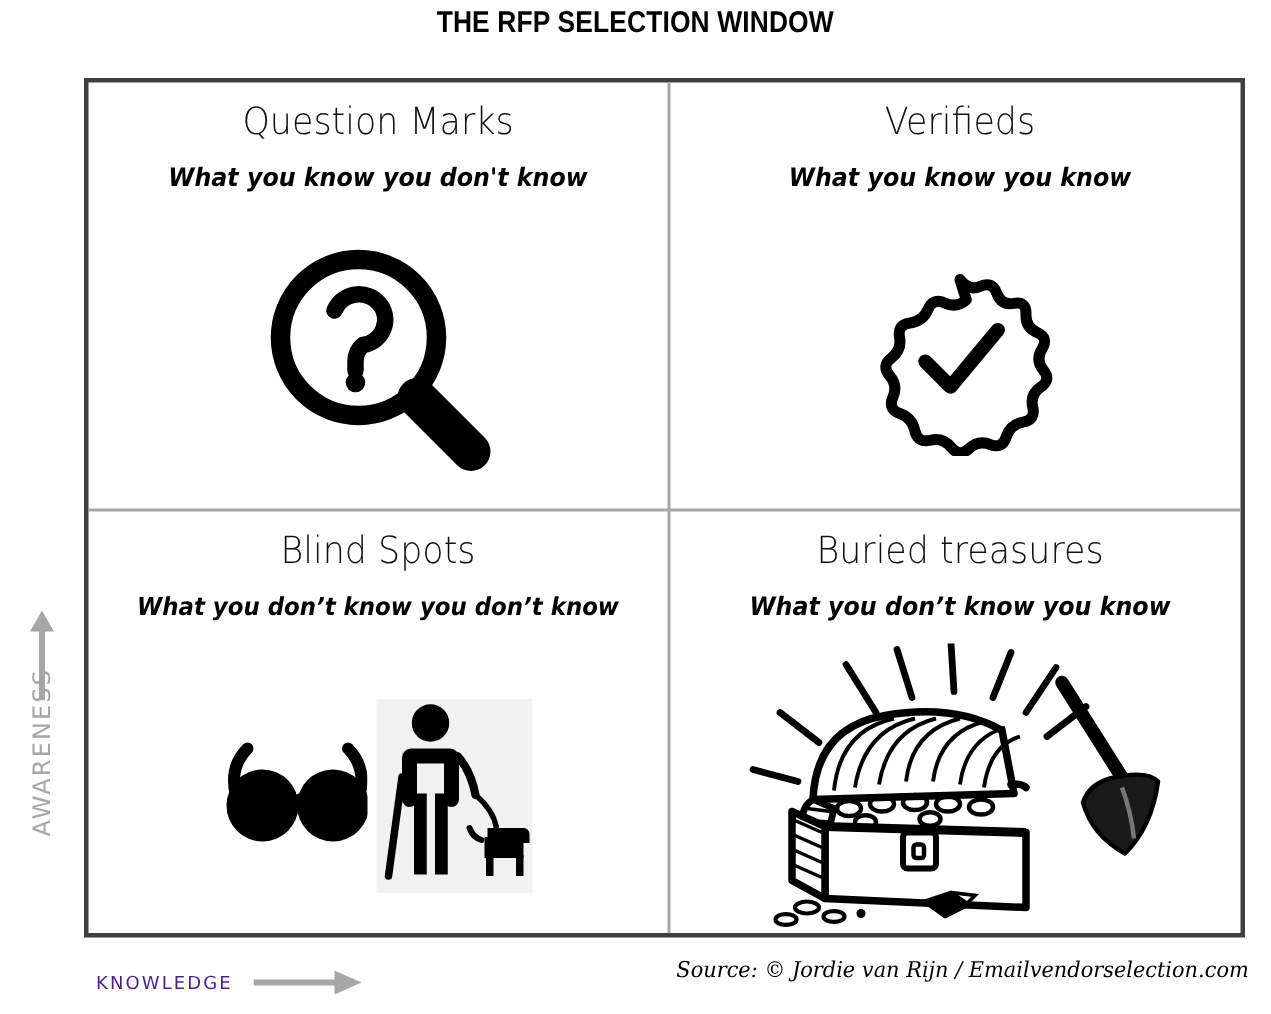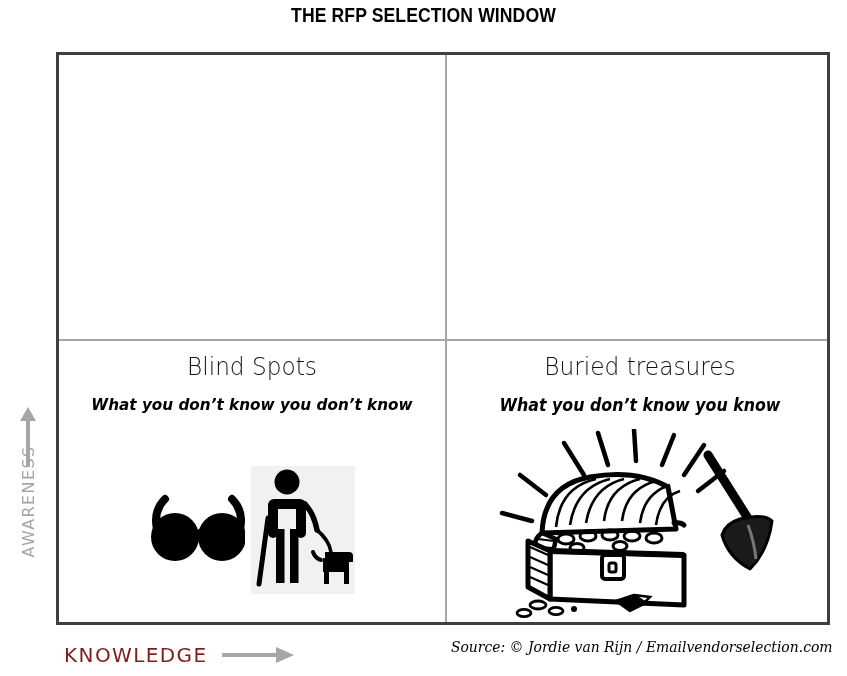--- a/index.html
+++ b/index.html
@@ -143,23 +143,23 @@
     position: absolute;
     left: 64px;
     top: 640px;
     height: 30px;
     display: flex;
     align-items: center;
     gap: 14px;
   }
   #knowledge-label {
     font-family: "DejaVu Sans", sans-serif;
-    font-size: 20px;
+    font-size: 12px;
     letter-spacing: 1.4px;
-    color: #7f1d1d;
+    color: #4c1d95;
     white-space: nowrap;
   }
 
   
   #source-note {
     position: absolute;
     right: 14px;
     top: 639px;
     font-family: "DejaVu Serif", serif;
     font-style: italic;
@@ -173,21 +173,50 @@
 </head>
 <body>
 
 <div id="chart-title">THE RFP SELECTION WINDOW</div>
 
 <div id="matrix">
 
   <div class="v-divider"></div>
   <div class="h-divider"></div>
 
-
+  <div class="quad" id="quad-tl">
+    <p class="q-heading">Question Marks</p>
+    <p class="q-sub">What you know you don't know</p>
+    <div class="icon-area">
+      <svg width="168" height="168" viewBox="0 0 168 168">
+        <circle cx="71" cy="68" r="52" fill="none" stroke="#000" stroke-width="13"></circle>
+        <path d="M110 108 L146 144" stroke="#000" stroke-width="26" stroke-linecap="round"></path>
+        <path d="M55 50 a17.5 17 0 1 1 19 23 q-5 4 -5 11 l0 6" fill="none" stroke="#000" stroke-width="11" stroke-linecap="round" stroke-linejoin="round"></path>
+        <circle cx="69" cy="98" r="6.5" fill="#000"></circle>
+      </svg>
+    </div>
+  </div>
+
+  <div class="quad" id="quad-tr">
+    <p class="q-heading">Verifieds</p>
+    <p class="q-sub">What you know you know</p>
+    <div class="icon-area">
+      <svg width="126" height="126" viewBox="0 0 120 120">
+        <path d="M60 8
+                 q5.5 7.5 13 4.2 q7.5 -3.3 10.4 4.5 q2.9 7.8 10.9 6.4 q8 -1.4 7.6 6.9
+                 q-0.4 8.3 7.1 11.6 q7.5 3.3 3.1 10.4 q-4.4 7.1 0.8 13.4 q5.2 6.3 -1.7 10.9
+                 q-6.9 4.6 -5 12.7 q1.9 8.1 -6.2 9.5 q-8.1 1.4 -10.6 9.3 q-2.5 7.9 -10.1 4.9
+                 q-7.6 -3 -13.6 2.6 q-6 5.6 -11.3 -0.8 q-5.3 -6.4 -13.3 -4.5 q-8 1.9 -9.8 -6.2
+                 q-1.8 -8.1 -9.5 -10.8 q-7.7 -2.7 -4.4 -10.3 q3.3 -7.6 -2.1 -13.8
+                 q-5.4 -6.2 1.2 -11.2 q6.6 -5 5.1 -13.1 q-1.5 -8.1 6.7 -9.1 q8.2 -1 11.4 -8.6
+                 q3.2 -7.6 10.6 -4.1 q7.4 3.5 13.7 -1.9 z" fill="none" stroke="#000" stroke-width="7" stroke-linejoin="round"></path>
+        <path d="M38 60 L54 76 L84 40" fill="none" stroke="#000" stroke-width="9" stroke-linecap="round" stroke-linejoin="round"></path>
+      </svg>
+    </div>
+  </div>
 
   <div class="quad" id="quad-br">
     <p class="q-heading">Buried treasures</p>
     <p class="q-sub">What you don’t know you know</p>
     <div class="icon-area">
       <svg width="312" height="192" viewBox="0 0 312 192">
         <g stroke="#000" stroke-width="4.5" stroke-linecap="round" fill="none">
           <path d="M100 46 L80 14"></path>
           <path d="M124 36 L114 4"></path>
           <path d="M152 32 L150 0"></path>

